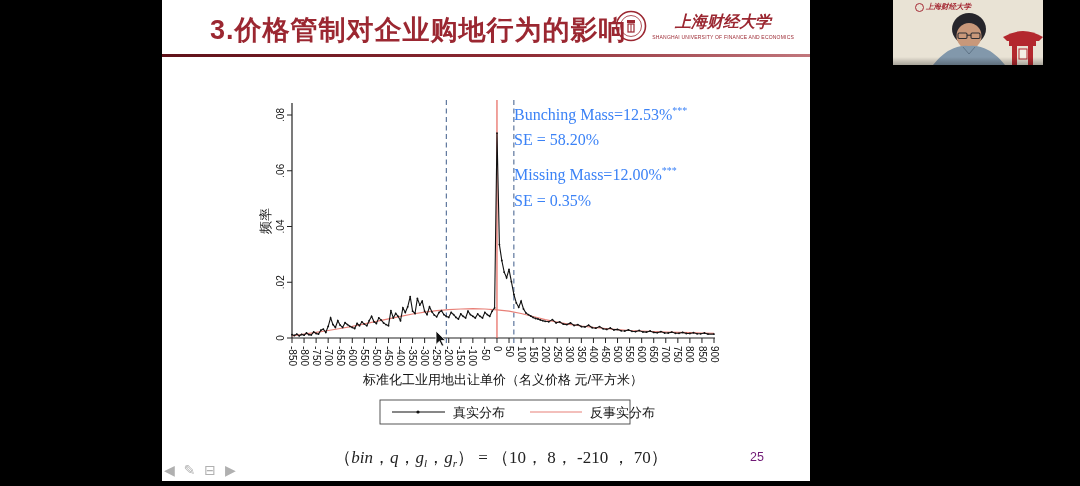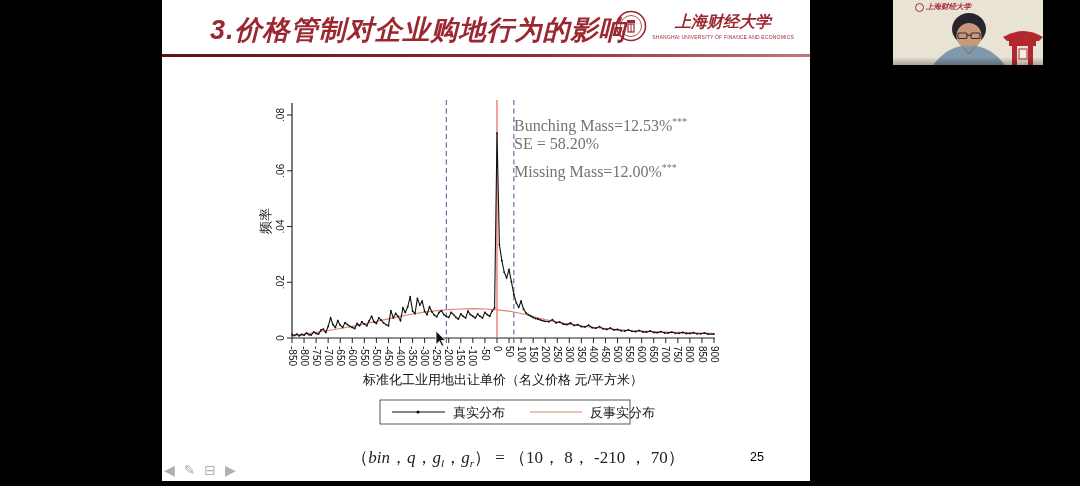--- a/index.html
+++ b/index.html
@@ -2,45 +2,45 @@
 <html><head>
 <meta charset="utf-8">
 <style>
   html,body{margin:0;padding:0;background:#000;}
   body{width:1080px;height:486px;position:relative;overflow:hidden;
        font-family:"Liberation Sans","DejaVu Sans",sans-serif;}
 
   
   .slide{position:absolute;left:162px;top:0;width:648px;height:481px;background:#fff;}
   .slide-title{position:absolute;left:48px;top:12px;font-size:27px;font-weight:bold;
-               color:#9b2731;letter-spacing:1px;white-space:nowrap;font-style:italic;}
+               color:#9b2731;letter-spacing:1px;white-space:nowrap;}
   .title-underline{position:absolute;left:0;top:54px;width:100%;height:3px;
       background:linear-gradient(90deg,#5f1119,#8e2a33 55%,#c1767c);}
   .uni-logo{position:absolute;right:16px;top:10px;display:flex;align-items:center;gap:5px;}
   .seal{width:32px;height:32px;flex:0 0 auto;}
   .logo-text{display:flex;flex-direction:column;align-items:center;}
   .logo-cn{font-family:"DejaVu Serif","Liberation Serif",serif;font-style:italic;
            font-weight:bold;font-size:16px;color:#9b2731;white-space:nowrap;}
   .logo-en{font-size:5px;color:#9b2731;letter-spacing:.2px;white-space:nowrap;margin-top:1px;}
 
   
   #chart-svg{position:absolute;left:0;top:0;}
   #chart-svg text{font-family:"Liberation Sans","DejaVu Sans",sans-serif;}
-  .annotations{position:absolute;left:352px;top:113px;width:240px;
-      font-family:"Liberation Serif","DejaVu Serif",serif;font-size:16px;color:#737373;
-      line-height:18px;}
+  .annotations{position:absolute;left:352px;top:98px;width:240px;
+      font-family:"Liberation Serif","DejaVu Serif",serif;font-size:16px;color:#3b82f6;
+      line-height:25px;}
   .annotations .ann-gap{margin-top:6px;}
   .annotations sup{font-size:10px;}
 
   
-  .formula{position:absolute;left:0;top:446px;width:100%;text-align:center;
-      font-family:"Liberation Serif","DejaVu Serif",serif;font-size:17px;color:#222;padding-left:32px;}
+  .formula{position:absolute;left:15px;top:446px;width:100%;text-align:center;
+      font-family:"Liberation Serif","DejaVu Serif",serif;font-size:17px;color:#222;}
   .formula i{font-family:"Liberation Serif","DejaVu Serif",serif;}
   .formula sub{font-size:11px;}
-  .page-number{position:absolute;left:588px;top:450px;font-size:12.5px;color:#000000;}
+  .page-number{position:absolute;left:588px;top:450px;font-size:12.5px;color:#701a75;}
   .nav-icons{position:absolute;left:2px;top:462px;color:#b0b0b0;font-size:14px;}
   .nav-icons span{margin-right:5px;cursor:pointer;}
 
   
   .webcam{position:absolute;left:893px;top:0;width:150px;height:65px;
       background:#e9e3d5;overflow:hidden;}
   .webcam-logo{position:absolute;left:22px;top:2px;display:flex;align-items:center;gap:2px;}
   .webcam-seal{width:9px;height:9px;border:1px solid #a52a35;border-radius:50%;
       box-sizing:border-box;}
   .webcam-logo-cn{font-family:"DejaVu Serif","Liberation Serif",serif;font-style:italic;
@@ -322,20 +322,21 @@
       <circle cx="256" cy="412" r="1.6" fill="#111111"></circle>
       <text x="291" y="416.5" font-size="13" fill="#111">真实分布</text>
       <line x1="368" y1="412" x2="420" y2="412" stroke="#e88078" stroke-width="1.2"></line>
       <text x="428" y="416.5" font-size="13" fill="#111">反事实分布</text>
     </svg>
 
   <div class="annotations" id="annotations">
       <div>Bunching Mass=12.53%<sup>***</sup></div>
       <div>SE = 58.20%</div>
       <div class="ann-gap">Missing Mass=12.00%<sup>***</sup></div>
+      <div>SE = 0.35%</div>
     </div>
 
   <div class="formula"><span>（</span><i>bin</i><span>，</span><i>q</i><span>，</span><i>g</i><sub><i>l</i></sub><span>，</span><i>g</i><sub><i>r</i></sub><span>）</span><span> = </span><span>（10， 8， -210 ， 70）</span></div>
 
   <div class="page-number">25</div>
 
   <div class="nav-icons">
     <span>◀</span>
     <span>✎</span>
     <span>⊟</span>

